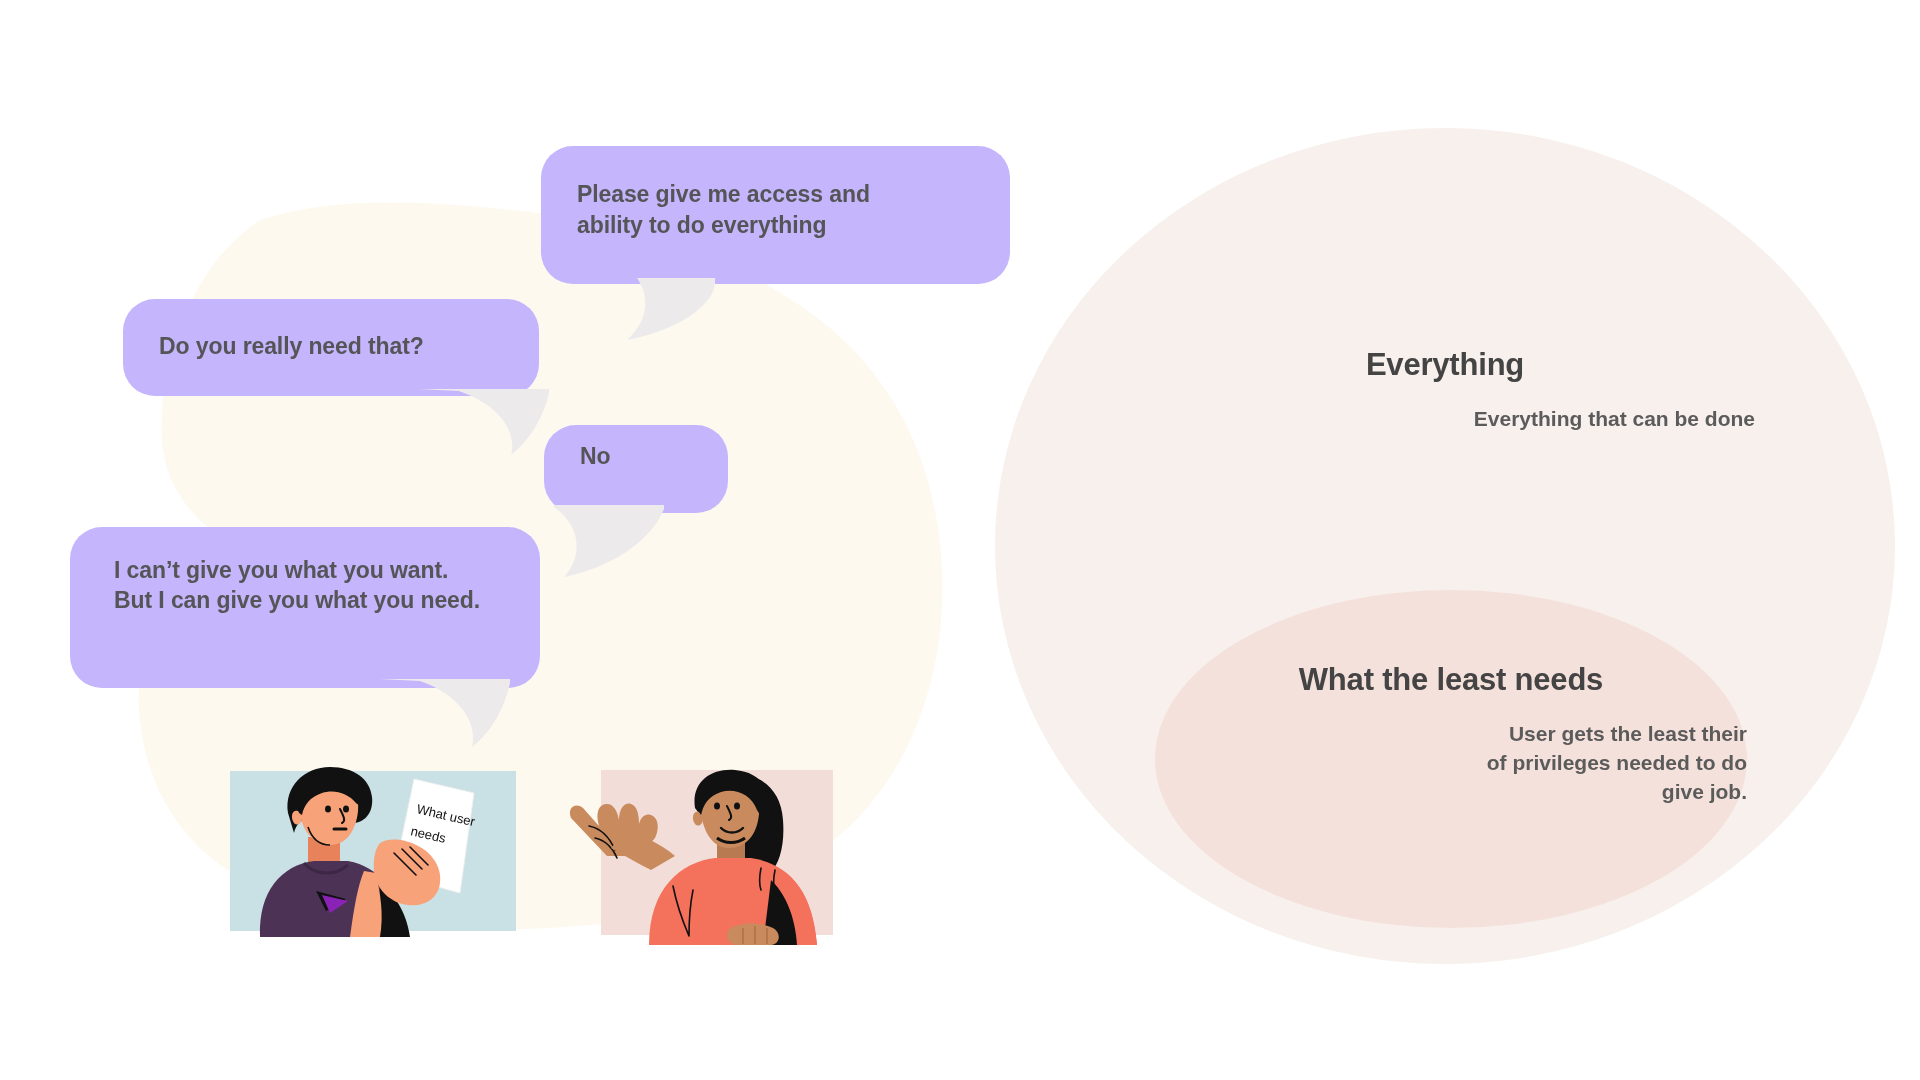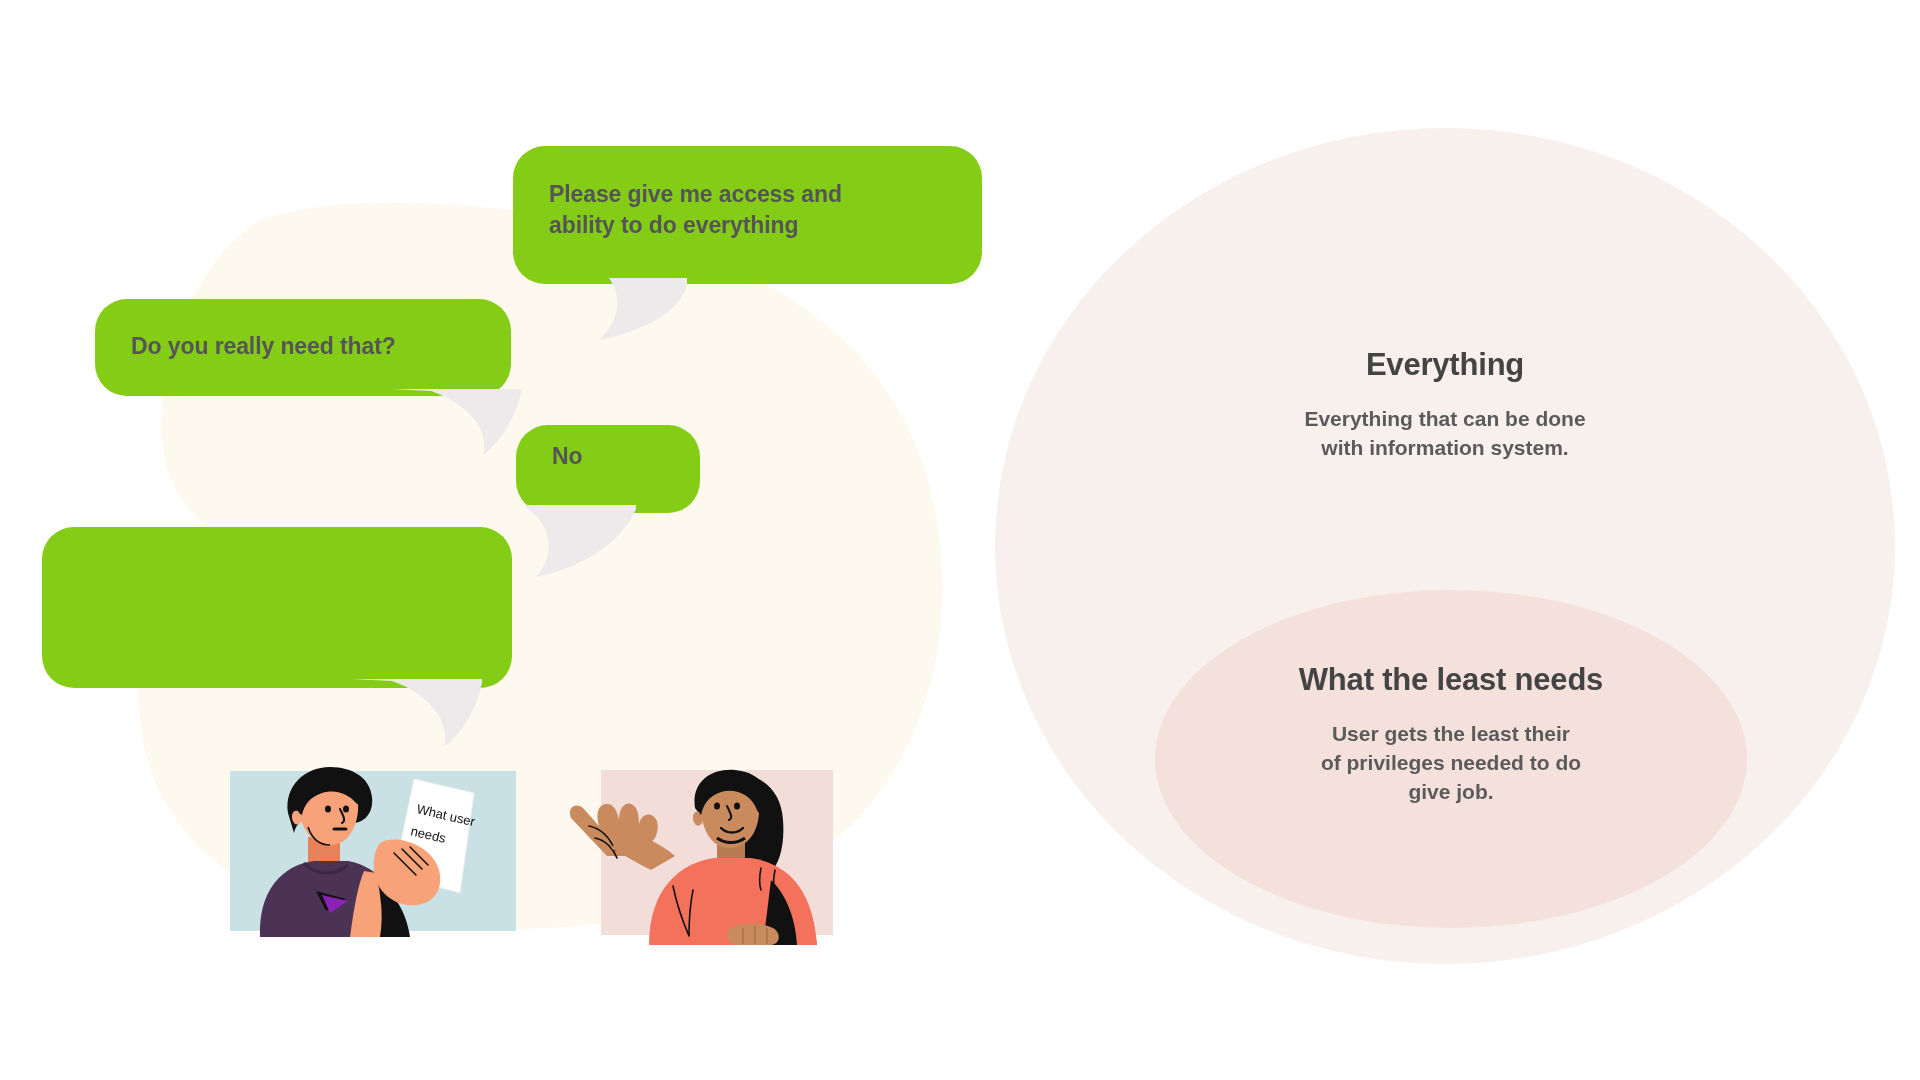--- a/index.html
+++ b/index.html
@@ -75,31 +75,33 @@
     letter-spacing: -0.2px;
     margin: 8px 0 22px 0;
     line-height: 1.2;
   }
   .venn-body {
     font-size: 21px;
     font-weight: bold;
     color: #5b5b5b;
     line-height: 1.38;
     margin: 0;
+    text-align: right;
   }
 
   
   .bubble {
     position: absolute;
-    background: #84cc16;
+    background: #c4b5fd;
     border-radius: 32px;
     box-sizing: border-box;
     color: #555557;
     font-weight: bold;
     letter-spacing: -0.1px;
+    margin-left: 28px;
   }
   .bubble .txt { position: relative; z-index: 2; }
 
   
   #bubble-request {
     left: 513px;
     top: 146px;
     width: 469px;
     height: 138px;
     padding: 33px 36px;
@@ -206,21 +208,20 @@
   </svg>
 
   <div class="venn">
     <div class="ellipse-outer"></div>
     <div class="ellipse-inner"></div>
 
     <div class="venn-text-outer">
       <div class="venn-title">Everything</div>
       <div class="venn-body">
         <div>Everything that can be done</div>
-        <div>with information system.</div>
       </div>
     </div>
 
     <div class="venn-text-inner">
       <div class="venn-title">What the least needs</div>
       <div class="venn-body">
         <div>User gets the least their</div>
         <div>of privileges needed to do</div>
         <div>give job.</div>
       </div>
@@ -252,20 +253,24 @@
     </svg>
     <div class="txt">
       <div>No</div>
     </div>
   </div>
 
   <div class="bubble" id="bubble-answer">
     <svg class="tail-svg" viewBox="0 0 130 70" xmlns="http://www.w3.org/2000/svg">
       <path d="M 0 0 L 130 0 L 130 4 C 124 32, 110 54, 92 68 C 98 44, 80 16, 40 2 Z" fill="#EDEAEC"></path>
     </svg>
+    <div class="txt">
+      <div>I can’t give you what you want.</div>
+      <div>But I can give you what you need.</div>
+    </div>
   </div>
 
   <svg class="illu" id="illustration-left" viewBox="0 0 286 172" xmlns="http://www.w3.org/2000/svg">
 
     <rect x="0" y="6" width="286" height="160" fill="#C9E0E5"></rect>
 
     <path d="M 58 48 C 54 22, 74 2, 100 2 C 124 2, 140 14, 142 32
              C 144 50, 132 60, 118 58 C 104 56, 96 48, 86 50
              C 74 52, 66 58, 64 68 Z" fill="#111111"></path>
 

